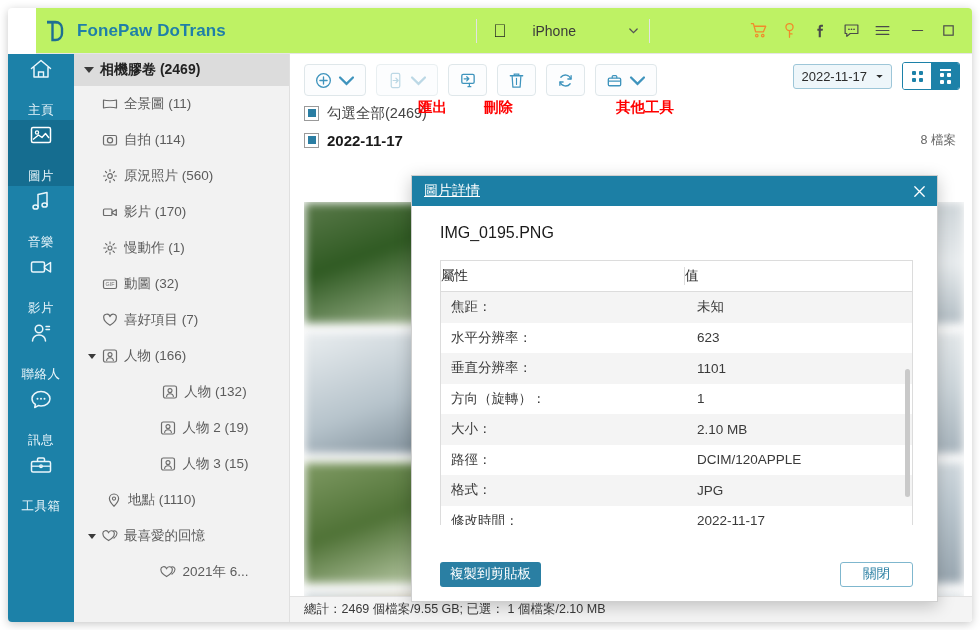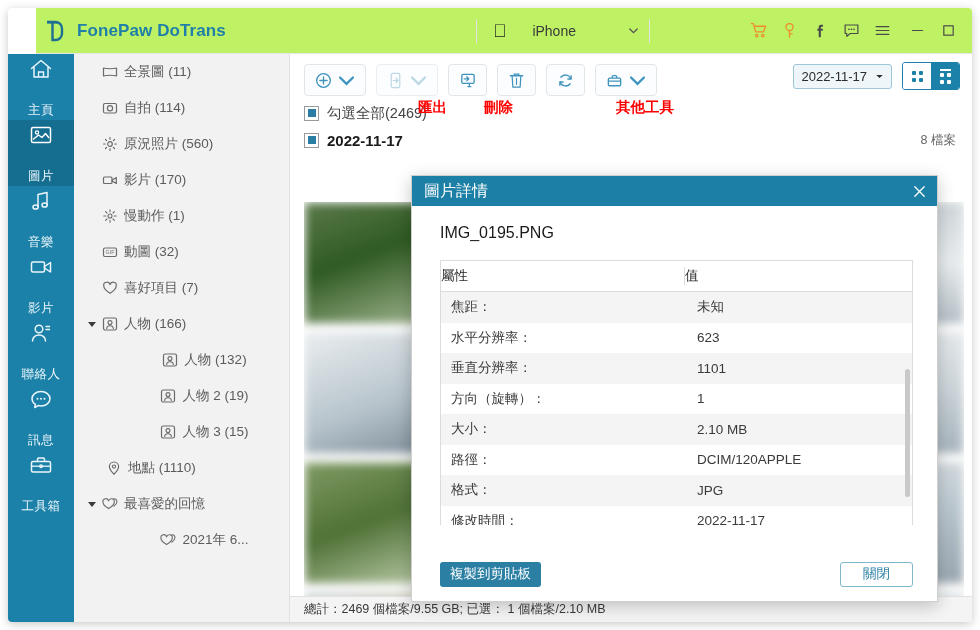--- a/index.html
+++ b/index.html
@@ -134,21 +134,21 @@
   
   .modal{
     position:absolute;left:403px;top:167px;width:525px;height:425px;
     background:#fff;border:1px solid #cfcfcf;box-shadow:0 4px 16px rgba(0,0,0,.22);
     display:flex;flex-direction:column;overflow:hidden;
   }
   .modal-head{
     height:30px;background:#1c7fa5;display:flex;align-items:center;
     padding:0 10px 0 12px;flex:none;
   }
-  .modal-title{color:#fff;font-size:16px;flex:1;}
+  .modal-title{color:#fff;font-size:14px;flex:1;text-decoration:underline;}
   .modal-x{width:15px;height:15px;color:#fff;cursor:pointer;display:block;}
   .modal-body{flex:1;padding:18px 24px 0 28px;box-sizing:border-box;overflow:hidden;position:relative;}
   .fname{font-size:16px;color:#1a1a1a;margin:0 0 18px 0;font-weight:normal;}
   .proptable{
     border:1px solid #dcdcdc;border-bottom:none;width:100%;box-sizing:border-box;
     position:relative;height:265px;overflow:hidden;
   }
   .ptrow{display:flex;height:30.5px;align-items:center;box-sizing:border-box;font-size:13.5px;}
   .ptrow.header{height:31px;border-bottom:1px solid #dcdcdc;background:#fff;}
   .ptrow.alt{background:#f4f4f4;}
@@ -288,20 +288,24 @@
         <rect x="3.5" y="9.5" width="19" height="10.5" rx="1.5" fill="none" stroke="#eaf6fb" stroke-width="1.5"></rect>
         <path d="M9.5 9.5V7.2c0-.7.6-1.2 1.3-1.2h4.4c.7 0 1.3.5 1.3 1.2v2.3" fill="none" stroke="#eaf6fb" stroke-width="1.5"></path>
         <path d="M3.5 14.2h19" stroke="#eaf6fb" stroke-width="1.3"></path>
         <circle cx="13" cy="14.2" r="1.3" fill="none" stroke="#eaf6fb" stroke-width="1.3"></circle>
       </svg>
       <span class="nav-lb">工具箱</span>
     </div>
   </div>
 
   <div class="tree">
+    <div class="tree-head">
+      <span class="caret"></span>
+      <span>相機膠卷 (2469)</span>
+    </div>
 
     <div class="tnode ind1">
       <svg class="tico" viewBox="0 0 16 16">
         <path d="M1.5 4c3 1 10 1 13 0v8c-3-1-10-1-13 0z" fill="none" stroke="#6b6b6b" stroke-width="1.2" stroke-linejoin="round"></path>
       </svg>
       <span class="tlabel">全景圖 (11)</span>
     </div>
     <div class="tnode ind1">
       <svg class="tico" viewBox="0 0 16 16">
         <rect x="1.5" y="3.5" width="13" height="9.5" rx="1.5" fill="none" stroke="#6b6b6b" stroke-width="1.2"></rect>

